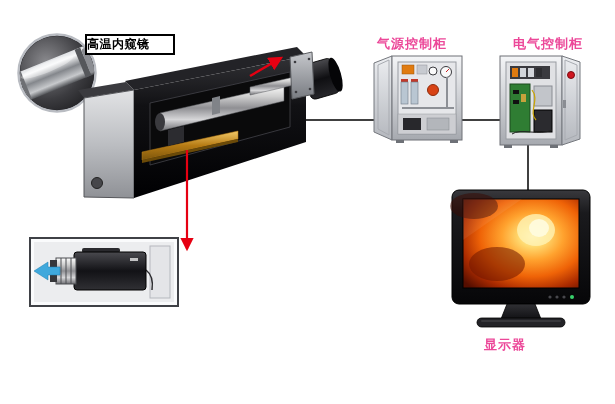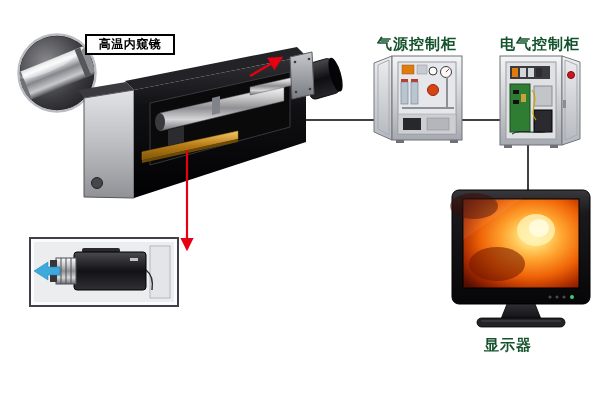--- a/index.html
+++ b/index.html
@@ -2,30 +2,30 @@
 <html><head>
 <meta charset="utf-8">
 <style>
   html,body{margin:0;padding:0;background:#fff;}
   .stage{
     position:relative;width:615px;height:404px;background:#ffffff;overflow:hidden;
     font-family:"Liberation Sans",sans-serif;
   }
   .stage svg{position:absolute;left:0;top:0;}
   .lbl{
-    position:absolute;color:#14532d;font-weight:700;font-size:15px;
+    position:absolute;color:#ec4899;font-weight:700;font-size:13px;
     letter-spacing:1px;white-space:nowrap;
   }
   .lbl-box{
     position:absolute;left:85px;top:34px;width:86px;height:17px;
-    border:2px solid #000;background:#fff;display:flex;align-items:center;justify-content:center;
+    border:2px solid #000;background:#fff;display:flex;align-items:center;justify-content:flex-start;
     font-weight:700;font-size:12px;letter-spacing:.5px;color:#000;
   }
   .lbl-air{left:377px;top:35px;}
-  .lbl-elec{left:500px;top:35px;}
+  .lbl-elec{left:513px;top:35px;}
   .lbl-cam{left:69px;top:309px;}
   .lbl-mon{left:484px;top:336px;}
 </style>
 </head>
 <body>
 
 <div class="stage">
 
 <svg width="615" height="404" viewBox="0 0 615 404">
   <defs>

